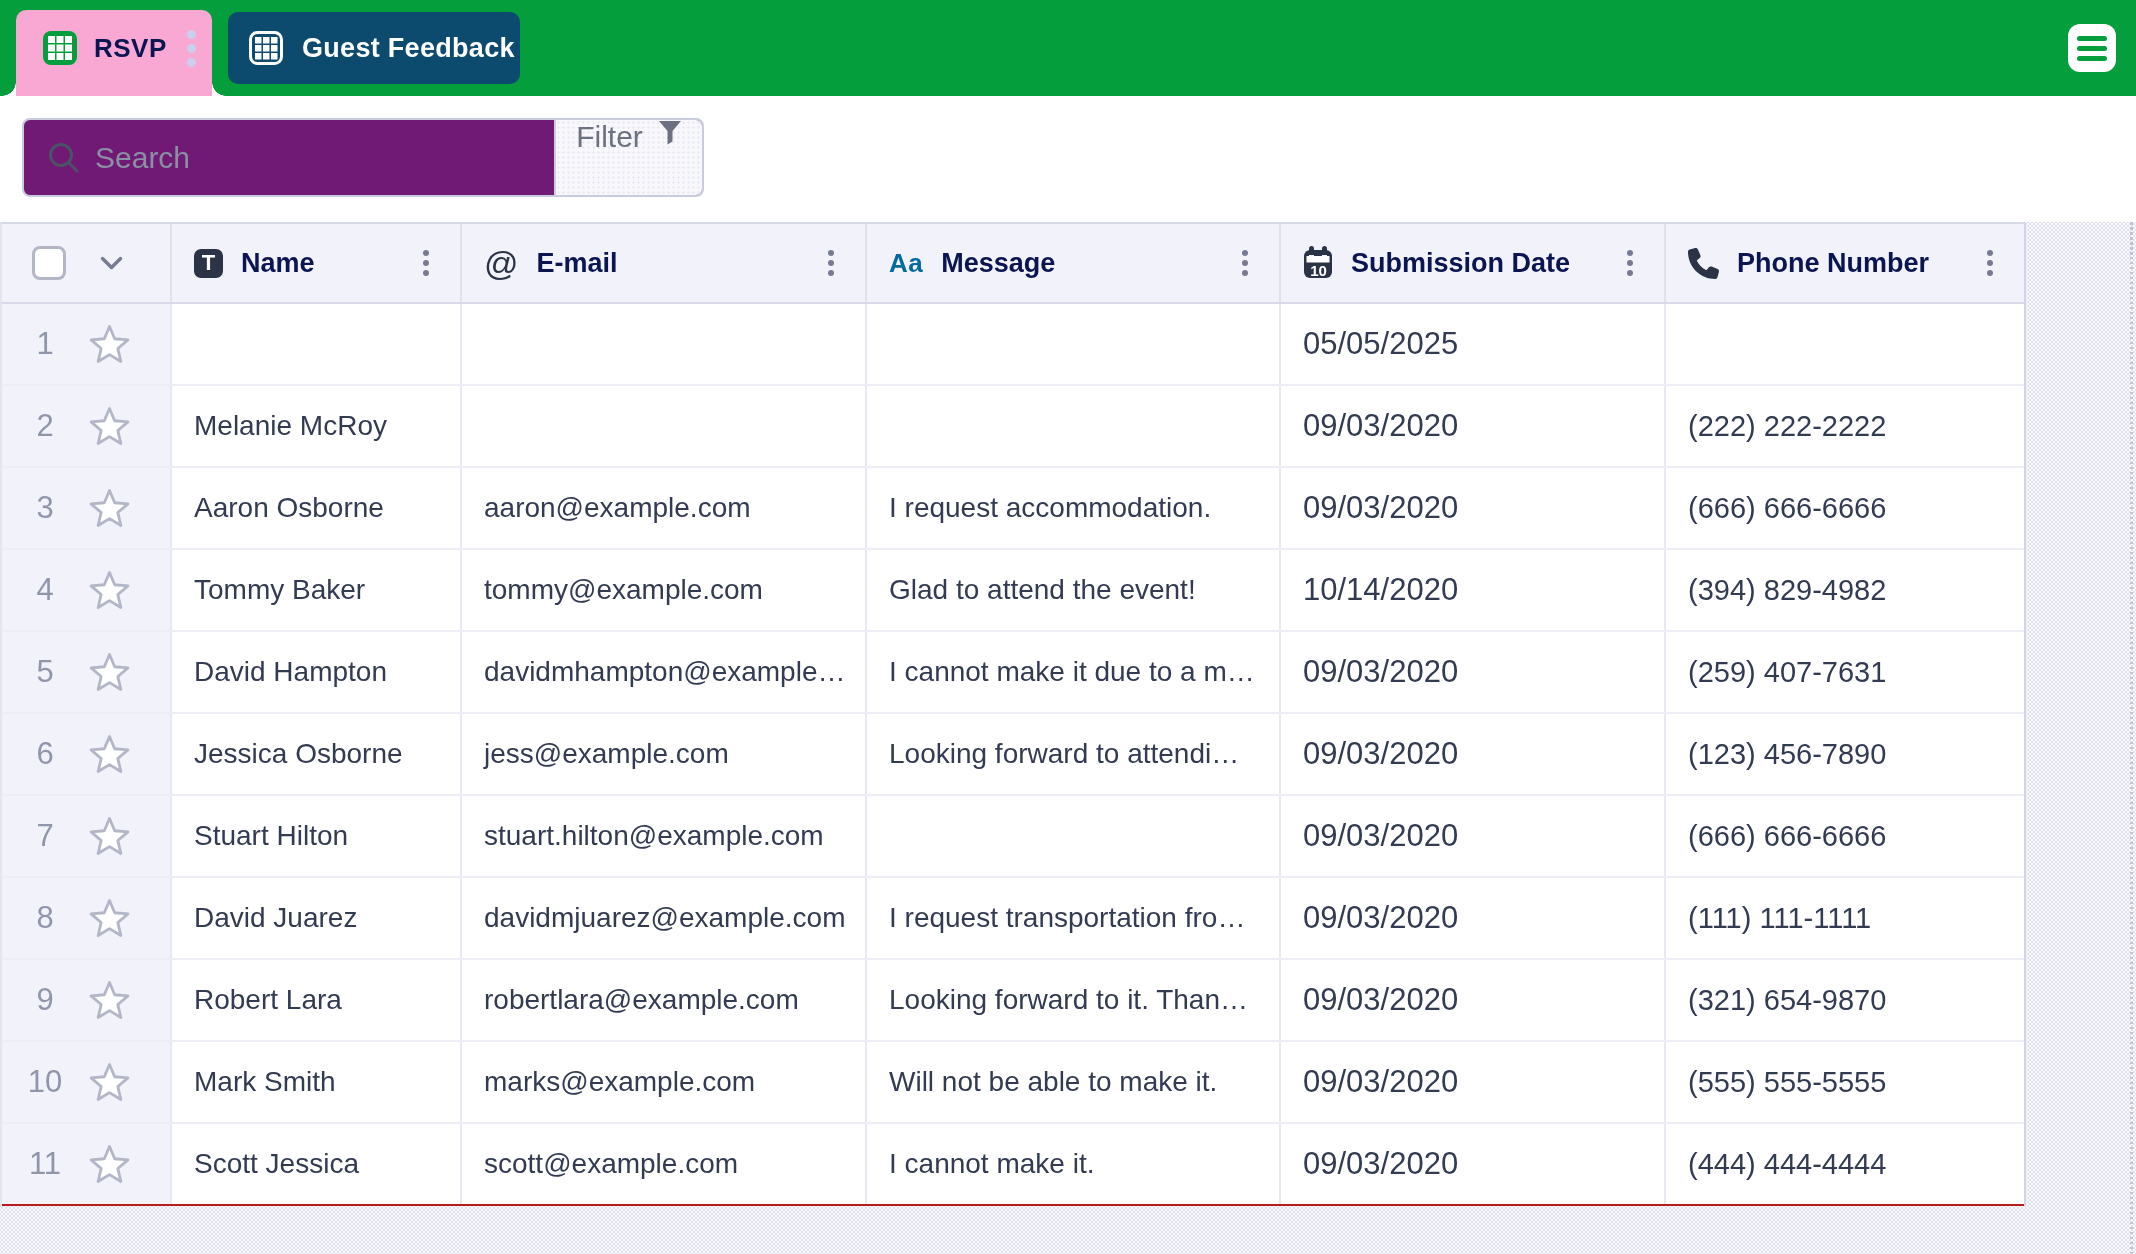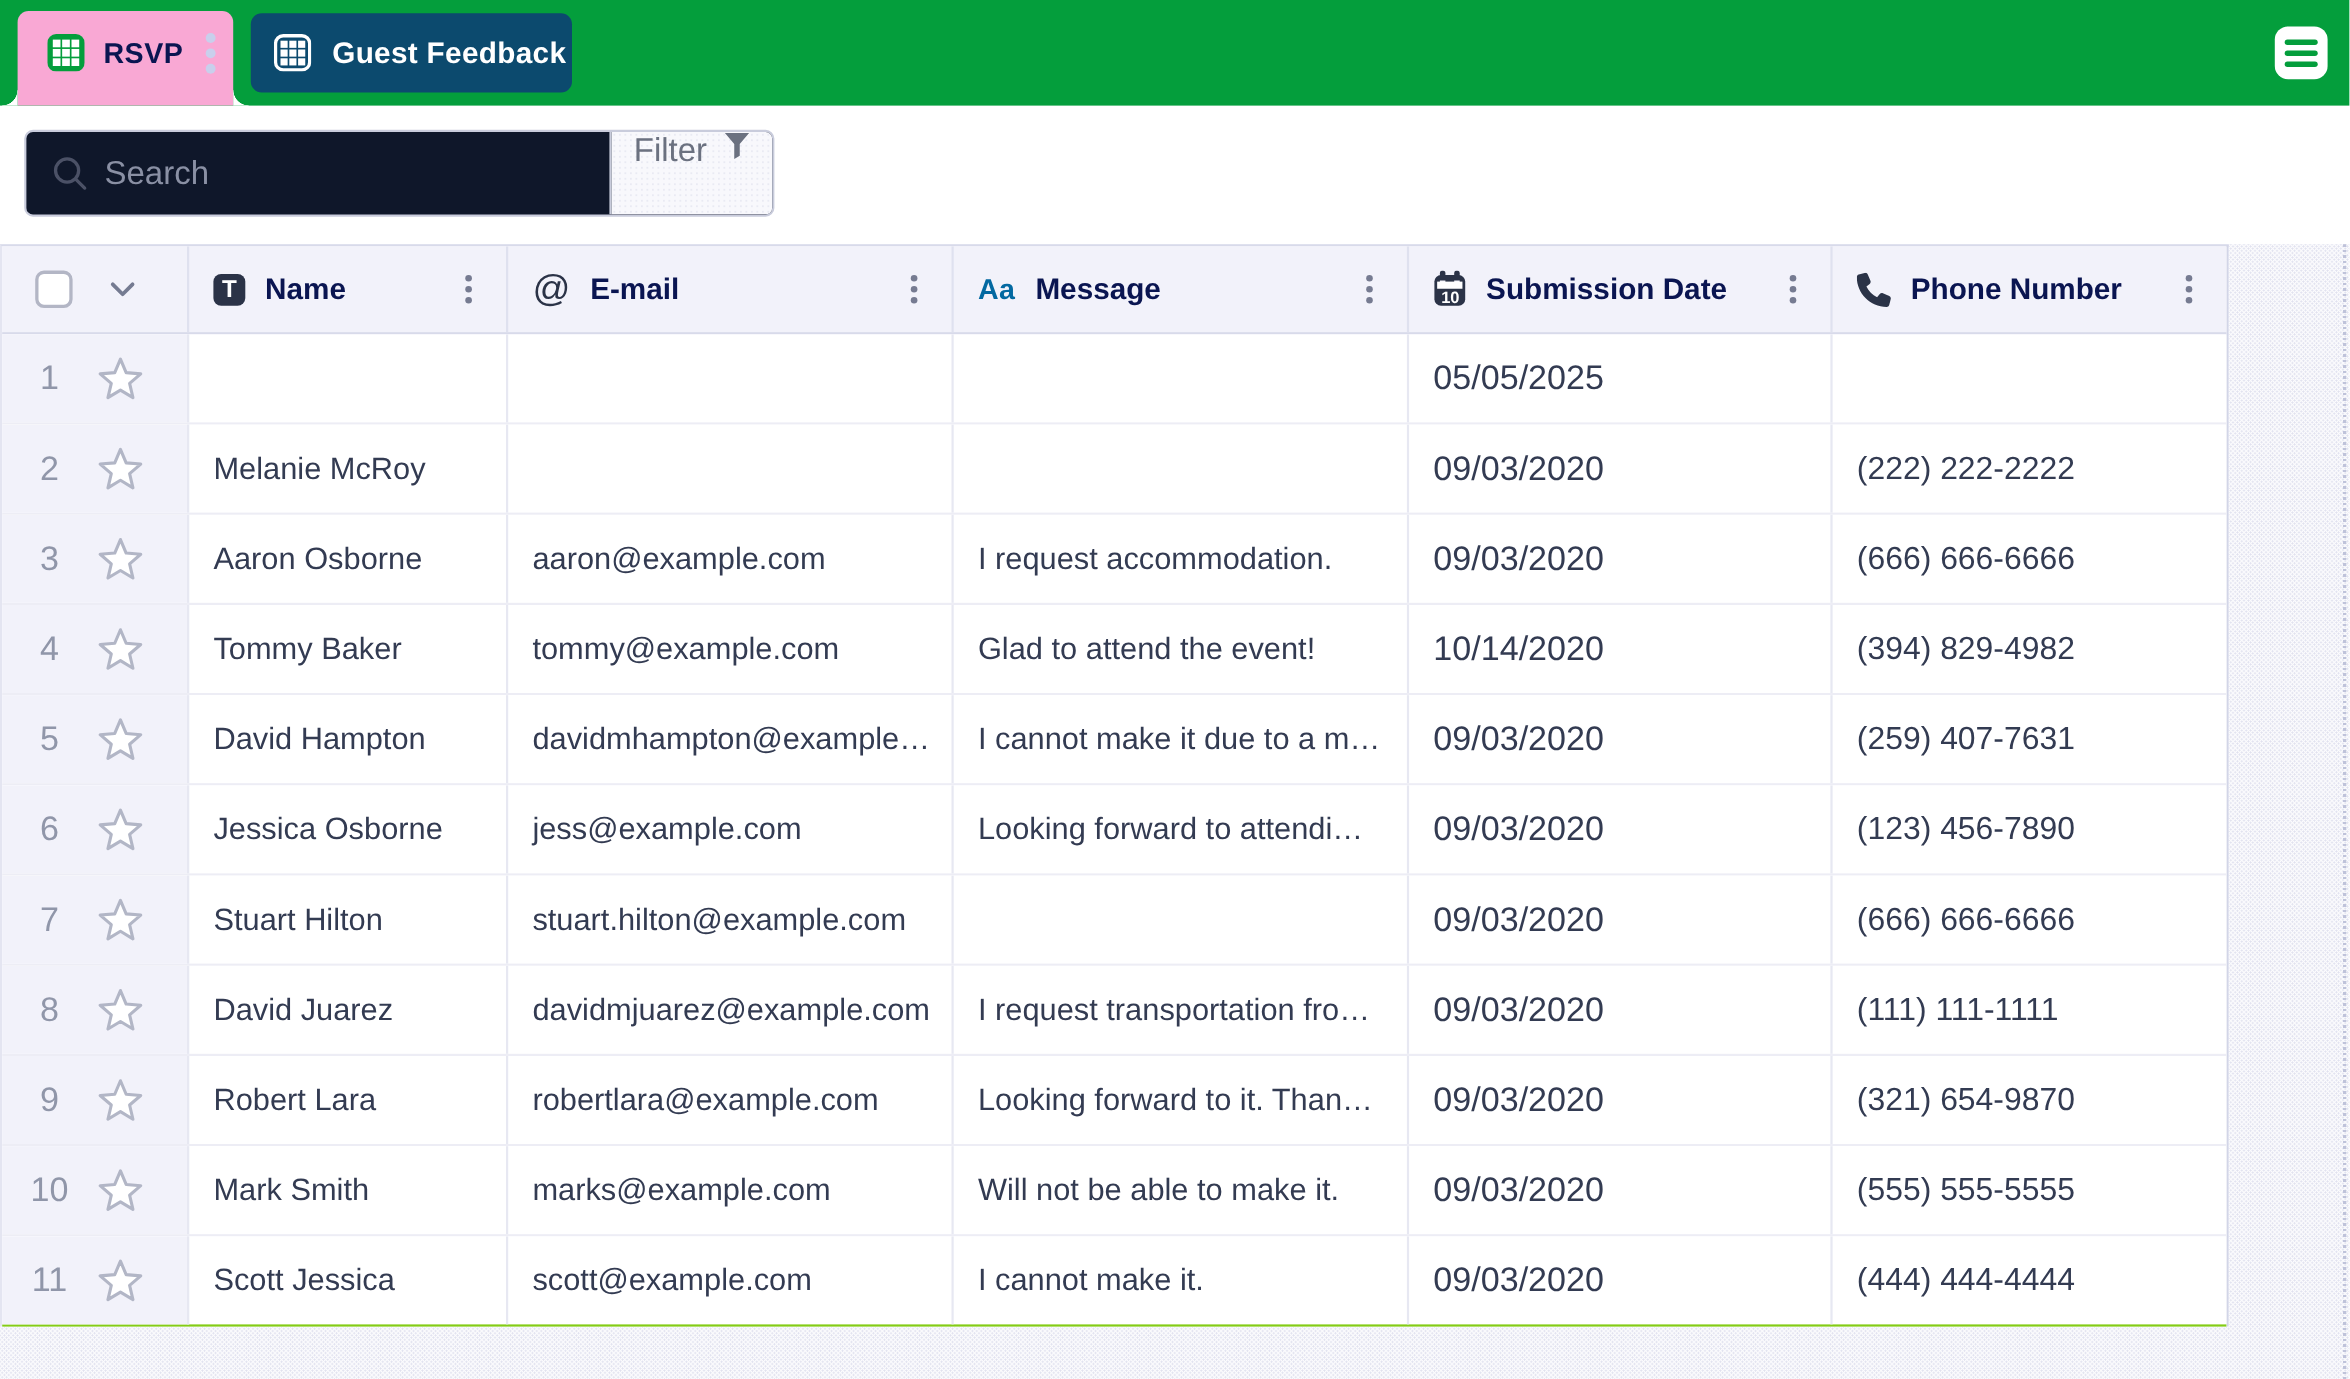--- a/index.html
+++ b/index.html
@@ -15,37 +15,37 @@
 .tabdots { margin-left:20px; display:flex; flex-direction:column; gap:5px; }
 .tabdots i { width:9px; height:9px; border-radius:50%; background:#c9cfec; }
 
 .gfbtn { position:absolute; left:228px; top:12px; width:292px; height:72px; background:#0c4a6e; border-radius:10px; display:flex; align-items:center; }
 .gfbtn .glabel { margin-left:19px; font-size:27px; white-space:nowrap; font-weight:700; color:#fff; letter-spacing:0.3px; }
 .gfbtn .gicon { margin-left:21px; }
 
 .menubtn { position:absolute; left:2068px; top:24px; width:48px; height:48px; background:#fff; border-radius:12px; display:flex; flex-direction:column; align-items:center; justify-content:center; gap:5px; }
 .menubtn i { width:30px; height:5px; border-radius:2.5px; background:#049e3c; }
 
-.searchwrap { position:absolute; left:22px; top:118px; width:682px; height:79px; border:2px solid #c9ccdc; border-radius:8px; display:flex; overflow:hidden; background:#0f172a; }
+.searchwrap { position:absolute; left:22px; top:118px; width:682px; height:79px; border:2px solid #c9ccdc; border-radius:8px; display:flex; overflow:hidden; background:#701a75; }
 .searchbox { width:532px; display:flex; align-items:center; border-right:2px solid #c9ccdc; }
 .searchbox svg { margin-left:22px; }
 .ph { margin-left:13px; font-size:30px; color:#8a90a4; }
 .filterbox { flex:1; background:#f8f8fc; background-image:radial-gradient(#e9eaf3 1px, rgba(0,0,0,0) 1.2px); background-size:5px 5px; display:flex; align-items:flex-start; justify-content:center; gap:15px; }
 .filterbox span { font-size:30px; color:#6b7180; }
 
 .dots { position:absolute; left:0; top:222px; width:2136px; height:1032px; background-color:#fbfbfd;
   background-image: radial-gradient(#dfe0ee 0.75px, rgba(0,0,0,0) 1px), radial-gradient(#dfe0ee 0.75px, rgba(0,0,0,0) 1px);
   background-size:4px 4px; background-position:0 0,2px 2px; }
 .edgeline { position:absolute; left:2130px; top:222px; width:3px; height:1032px; background:repeating-linear-gradient(to bottom,#bfc3da 0 2.5px, rgba(0,0,0,0) 2.5px 5px); }
 
 .table { position:absolute; left:0; top:222px; width:2026px; background:#fff; border-top:2px solid #d8daea; border-left:2px solid #e4e5f1; border-right:2px solid #d2d5e7; }
 .hrow { display:flex; height:80px; background:#f2f2fa; border-bottom:2px solid #d8daea; }
 .hrow .cell { border-right-color:#dfe1ef; }
 .row { display:flex; height:82px; background:#fff; border-bottom:2px solid #ededf5; }
-.row:last-child { border-bottom:2px solid #84cc16; }
+.row:last-child { border-bottom:2px solid #b91c1c; }
 .cell { border-right:2px solid #e7e8f2; display:flex; align-items:center; padding-left:22px; font-size:28px; color:#333b52; overflow:hidden; white-space:nowrap; }
 .c0 { width:170px; padding-left:0; }
 .c1 { width:290px; }
 .c2 { width:405px; }
 .c3 { width:414px; }
 .c4 { width:385px; }
 .c5 { width:358px; border-right:none; }
 .row .c0 { background:#f2f2fa; }
 .star { margin-left:-2px; }
 .num { width:86px; text-align:center; font-size:31px; color:#9096a9; }

